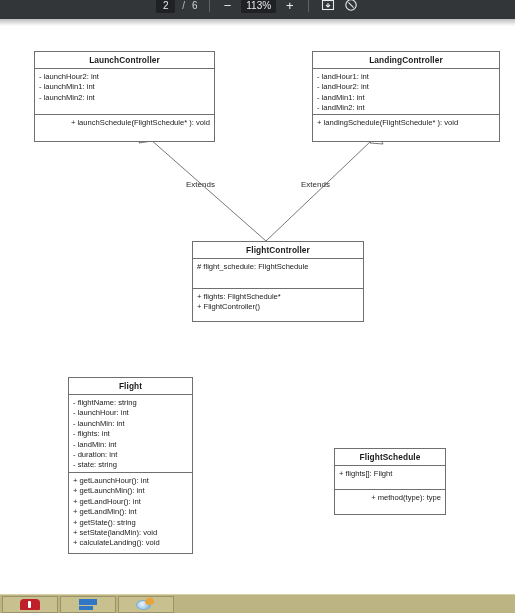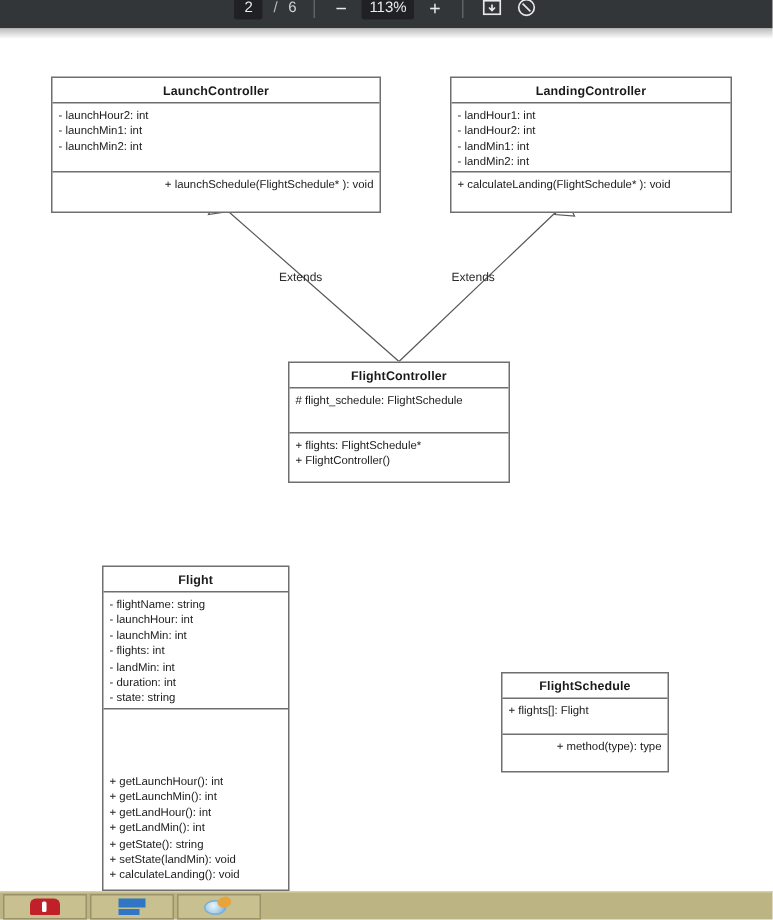--- a/index.html
+++ b/index.html
@@ -261,46 +261,46 @@
     <line x1="266" y1="222" x2="150" y2="120" stroke="#555" stroke-width="0.8"></line>
     <polygon points="145,113 139,124 152,122" fill="#ffffff" stroke="#555" stroke-width="0.8"></polygon>
 
     <line x1="266" y1="222" x2="371" y2="122" stroke="#555" stroke-width="0.8"></line>
     <polygon points="377,113 370,124 383,125" fill="#ffffff" stroke="#555" stroke-width="0.8"></polygon>
   </svg>
 
   <span class="edge-label" style="left:186px; top:161px;">Extends</span>
   <span class="edge-label" style="left:301px; top:161px;">Extends</span>
 
-  <div class="uml-class" style="left:34px; top:32px; width:220px;">
+  <div class="uml-class" style="left:34px; top:32px; width:181px;">
     <div class="uml-name">LaunchController</div>
     <div class="uml-compartment" style="height:46px;">
       <div class="row">- launchHour2: int</div>
       <div class="row">- launchMin1: int</div>
       <div class="row">- launchMin2: int</div>
     </div>
     <div class="uml-compartment" style="height:26px;text-align:right;">
       <div class="row">+ launchSchedule(FlightSchedule* ): void</div>
     </div>
   </div>
 
-  <div class="uml-class" style="left:300px; top:32px; width:188px;">
+  <div class="uml-class" style="left:312px; top:32px; width:188px;">
     <div class="uml-name">LandingController</div>
     <div class="uml-compartment" style="height:46px;">
       <div class="row">- landHour1: int</div>
       <div class="row">- landHour2: int</div>
       <div class="row">- landMin1: int</div>
       <div class="row">- landMin2: int</div>
     </div>
     <div class="uml-compartment" style="height:26px;">
-      <div class="row">+ calculateLanding(FlightSchedule* ): void</div>
-    </div>
-  </div>
-
-  <div class="uml-class" style="left:192px; top:222px; width:148px;">
+      <div class="row">+ landingSchedule(FlightSchedule* ): void</div>
+    </div>
+  </div>
+
+  <div class="uml-class" style="left:192px; top:222px; width:172px;">
     <div class="uml-name">FlightController</div>
     <div class="uml-compartment" style="height:30px;">
       <div class="row"># flight_schedule: FlightSchedule</div>
     </div>
     <div class="uml-compartment" style="height:32px;">
       <div class="row">+ flights: FlightSchedule*</div>
       <div class="row">+ FlightController()</div>
     </div>
   </div>
 
@@ -308,21 +308,21 @@
     <div class="uml-name">Flight</div>
     <div class="uml-compartment" style="height:78px;">
       <div class="row">- flightName: string</div>
       <div class="row">- launchHour: int</div>
       <div class="row">- launchMin: int</div>
       <div class="row">- flights: int</div>
       <div class="row">- landMin: int</div>
       <div class="row">- duration: int</div>
       <div class="row">- state: string</div>
     </div>
-    <div class="uml-compartment" style="height:80px;margin-top:40px;">
+    <div class="uml-compartment" style="height:80px;">
       <div class="row">+ getLaunchHour(): int</div>
       <div class="row">+ getLaunchMin(): int</div>
       <div class="row">+ getLandHour(): int</div>
       <div class="row">+ getLandMin(): int</div>
       <div class="row">+ getState(): string</div>
       <div class="row">+ setState(landMin): void</div>
       <div class="row">+ calculateLanding(): void</div>
     </div>
   </div>
 

